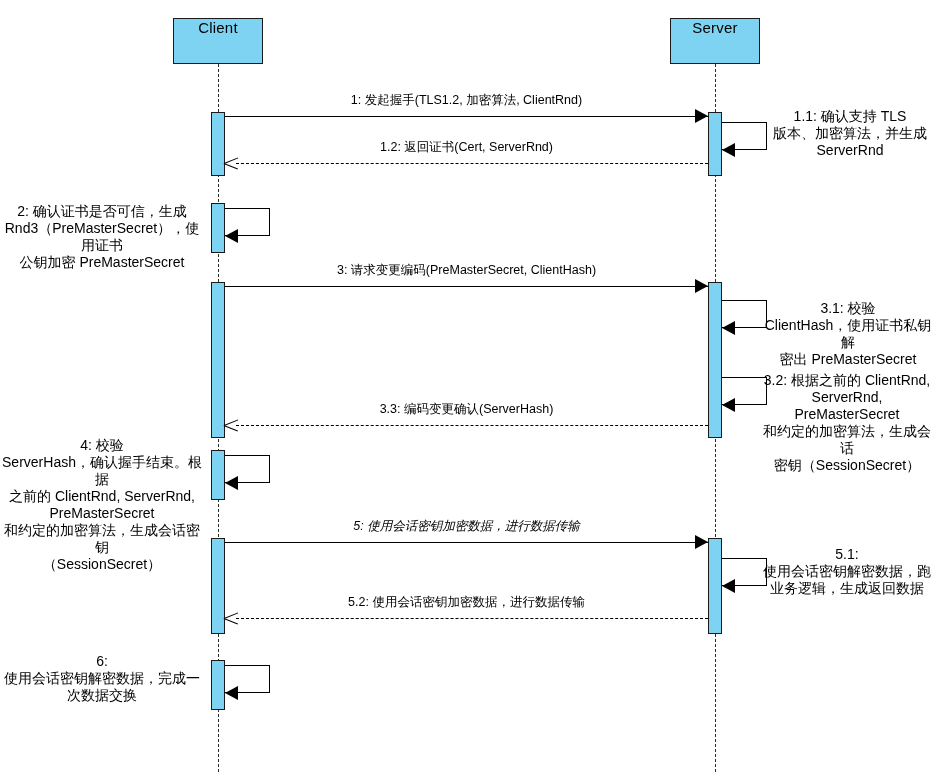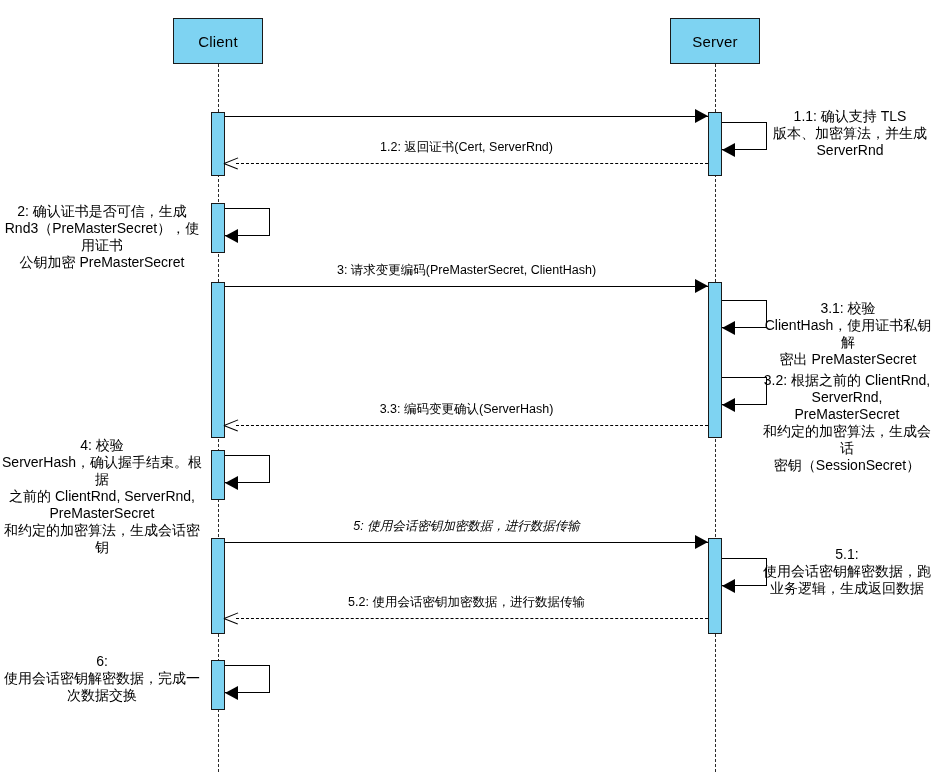--- a/index.html
+++ b/index.html
@@ -11,21 +11,21 @@
     overflow:hidden;
   }
   #diagram{position:relative;width:936px;height:780px;}
 
   
   .participant{
     position:absolute;
     box-sizing:border-box;
     border:1.5px solid #1a1a1a;
     background:#7ed3f2;
-    display:flex;align-items:center;justify-content:center;
+    display:flex;align-items:flex-start;justify-content:center;
     font-size:15px;
     letter-spacing:.2px;
   }
 
   
   .lifeline{
     position:absolute;
     width:0;
     border-left:1.5px dashed #2b2b2b;
   }
@@ -129,20 +129,21 @@
   <div class="activation" style="left:708px;top:282px;height:156px;"></div>
 
   <div class="activation" style="left:211px;top:450px;height:50px;"></div>
 
   <div class="activation" style="left:211px;top:538px;height:96px;"></div>
 
   <div class="activation" style="left:708px;top:538px;height:96px;"></div>
 
   <div class="activation" style="left:211px;top:660px;height:50px;"></div>
 
+  <div class="msg-label" style="left:218px;top:93px;width:497px;">1: 发起握手(TLS1.2, 加密算法, ClientRnd)</div>
   <div class="msg-line" style="left:225px;top:116px;width:483px;"></div>
   <div class="arrow-r" style="left:695px;top:109px;"></div>
 
   <div class="selfloop" style="left:722px;top:122px;width:45px;height:28px;"></div>
   <div class="arrow-l" style="left:722px;top:143px;"></div>
   <div class="note" style="left:765px;top:108px;width:170px;">
     <div>1.1: 确认支持 TLS</div>
     <div>版本、加密算法，并生成</div>
     <div>ServerRnd</div>
   </div>
@@ -185,20 +186,21 @@
   <div class="arrow-open-l" style="left:224px;top:417px;"></div>
 
   <div class="selfloop" style="left:225px;top:455px;width:45px;height:28px;"></div>
   <div class="arrow-l" style="left:225px;top:476px;"></div>
   <div class="note" style="left:2px;top:437px;width:200px;">
     <div>4: 校验</div>
     <div>ServerHash，确认握手结束。根据</div>
     <div>之前的 ClientRnd, ServerRnd,</div>
     <div>PreMasterSecret</div>
     <div>和约定的加密算法，生成会话密钥</div>
+    <div>（SessionSecret）</div>
   </div>
 
   <div class="msg-label" style="left:218px;top:519px;width:497px;font-style:italic;">5: 使用会话密钥加密数据，进行数据传输</div>
   <div class="msg-line" style="left:225px;top:542px;width:483px;"></div>
   <div class="arrow-r" style="left:695px;top:535px;"></div>
 
   <div class="selfloop" style="left:722px;top:558px;width:45px;height:28px;"></div>
   <div class="arrow-l" style="left:722px;top:579px;"></div>
   <div class="note" style="left:758px;top:546px;width:178px;">
     <div>5.1:</div>

